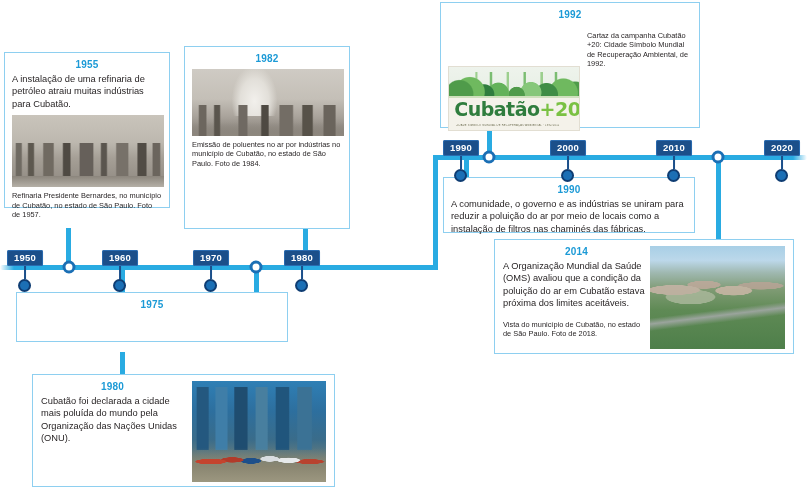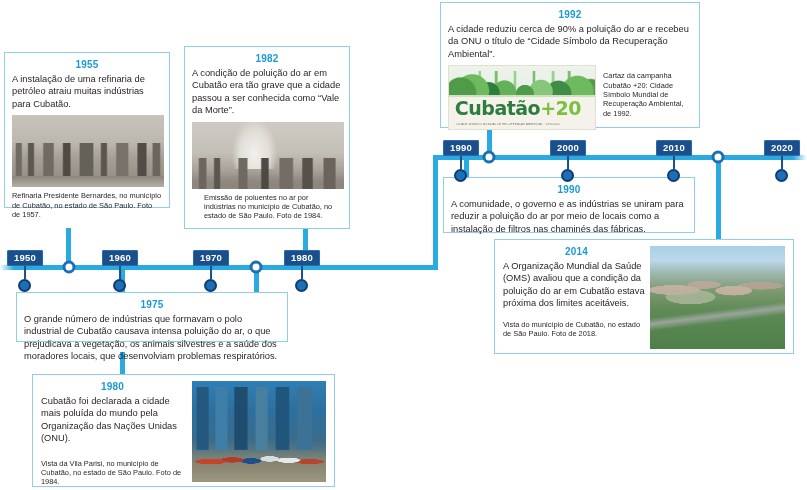--- a/index.html
+++ b/index.html
@@ -341,56 +341,52 @@
 
 <div class="card" style="left:4px; top:52px; width:166px; height:156px;">
   <div class="card-year">1955</div>
   <div class="card-body">A instalação de uma refinaria de petróleo atraiu muitas indústrias para Cubatão.</div>
   <div class="photo ph-refinery" style="margin-top:5px; width:152px; height:72px;"></div>
   <div class="caption" style="margin-top:4px;">Refinaria Presidente Bernardes, no município de Cubatão, no estado de São Paulo. Foto de 1957.</div>
 </div>
 
 <div class="card" style="left:184px; top:46px; width:166px; height:183px;">
   <div class="card-year">1982</div>
-  <div class="card-body">A condição de poluição do ar em Cubatão era tão grave que a cidade passou a ser conhecida como “Vale da Morte”.</div>
   <div class="photo ph-smoke" style="margin-top:5px; width:152px; height:67px;"></div>
-  <div class="caption" style="margin-top:4px;margin-left:12px;">Emissão de poluentes no ar por indústrias no município de Cubatão, no estado de São Paulo. Foto de 1984.</div>
+  <div class="caption" style="margin-top:4px;">Emissão de poluentes no ar por indústrias no município de Cubatão, no estado de São Paulo. Foto de 1984.</div>
 </div>
 
 <div class="card" style="left:440px; top:2px; width:260px; height:126px;">
   <div class="card-year">1992</div>
-  <div class="card-body">A cidade reduziu cerca de 90% a poluição do ar e recebeu da ONU o título de “Cidade Símbolo da Recuperação Ambiental”.</div>
   <div style="display:flex; gap:7px; margin-top:5px;">
-    <div class="poster" style="width:148px; height:65px;">
+    <div class="poster" style="width:132px; height:65px;margin-top:41px;">
       <div class="poster-sky"></div>
       <div class="poster-scene"></div>
       <div class="poster-ground"></div>
       <div class="poster-word"><span>Cubatão</span><span class="plus">+20</span></div>
       <div class="poster-tag">CIDADE SÍMBOLO MUNDIAL DE RECUPERAÇÃO AMBIENTAL · 1992/2012</div>
     </div>
     <div class="caption" style="flex:1; padding-top:6px;">Cartaz da campanha Cubatão +20: Cidade Símbolo Mundial de Recuperação Ambiental, de 1992.</div>
   </div>
 </div>
 
 <div class="card" style="left:443px; top:177px; width:252px; height:56px;">
   <div class="card-year">1990</div>
   <div class="card-body">A comunidade, o governo e as indústrias se uniram para reduzir a poluição do ar por meio de locais como a instalação de filtros nas chaminés das fábricas.</div>
 </div>
 
 <div class="card" style="left:16px; top:292px; width:272px; height:50px;">
   <div class="card-year">1975</div>
-  <div class="card-body">O grande número de indústrias que formavam o polo industrial de Cubatão causava intensa poluição do ar, o que prejudicava a vegetação, os animais silvestres e a saúde dos moradores locais, que desenvolviam problemas respiratórios.</div>
 </div>
 
 <div class="card" style="left:32px; top:374px; width:303px; height:113px; padding:6px 8px;">
   <div style="display:flex; gap:8px; height:100%;">
     <div style="width:148px;">
       <div class="card-year">1980</div>
       <div class="card-body">Cubatão foi declarada a cidade mais poluída do mundo pela Organização das Nações Unidas (ONU).</div>
-      <div class="caption right" style="margin-top:14px;">Vista da Vila Parisi, no município de Cubatão, no estado de São Paulo. Foto de 1984.</div>
     </div>
     <div class="photo ph-vila" style="width:139px; height:101px;"></div>
   </div>
 </div>
 
 <div class="card" style="left:494px; top:239px; width:300px; height:115px; padding:6px 8px;">
   <div style="display:flex; height:100%;">
     <div style="width:148px;">
       <div class="card-year">2014</div>
       <div class="card-body">A Organização Mundial da Saúde (OMS) avaliou que a condição da poluição do ar em Cubatão estava próxima dos limites aceitáveis.</div>

